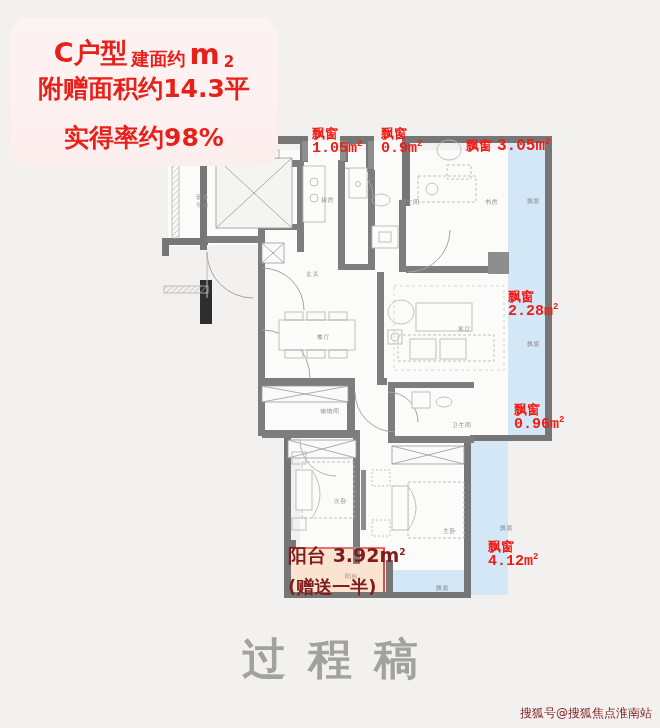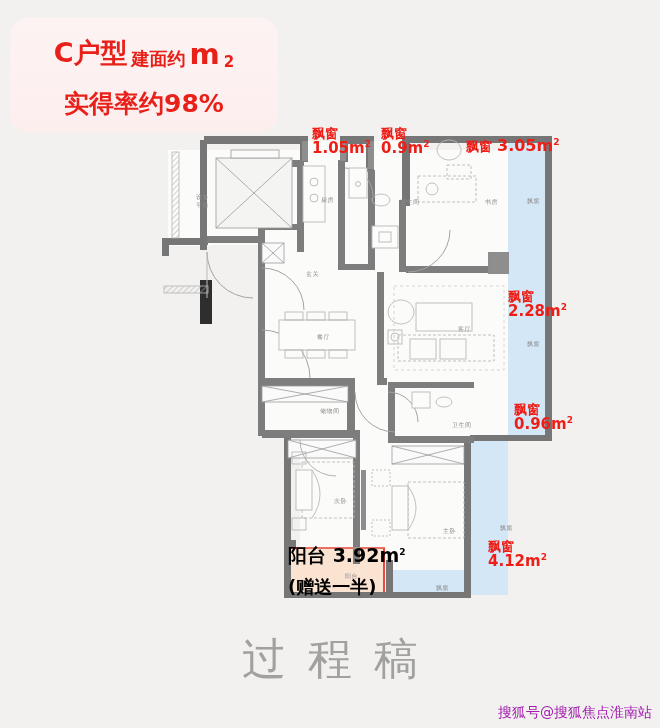--- a/index.html
+++ b/index.html
@@ -28,42 +28,43 @@
   .b-sup{font-size:15px;font-weight:bold;vertical-align:super;}
   .badge-line2{font-size:25px;font-weight:bold;margin-top:1px;white-space:nowrap;}
   .badge-line3{font-size:25px;font-weight:bold;margin-top:16px;white-space:nowrap;}
 
   
   #plan{position:absolute;left:0;top:0;width:660px;height:728px;}
 
   
   .ann{position:absolute;color:#ee1d16;font-weight:bold;line-height:1.03;white-space:nowrap;}
   .ann .t{font-size:13px;display:block;}
-  .ann .v{font-size:15px;display:block;}
+  .ann .v{font-size:15px;display:block;font-family:Liberation Mono, monospace;}
   .ann.inline{display:flex;align-items:baseline;gap:5px;}
   .ann.inline .t{font-size:13px;display:inline;}
   .ann.inline .v{font-size:16px;display:inline;text-align:right;}
   .sup{font-size:9px;vertical-align:super;}
 
-  .balc{position:absolute;color:#000000;font-weight:bold;white-space:nowrap;}
+  .balc{position:absolute;color:#7f1d1d;font-weight:bold;white-space:nowrap;}
   .balc .l1{font-size:19px;letter-spacing:0px;}
   .balc .l2{font-size:18px;margin-top:6px;display:block;}
 
   
   .wm{
     position:absolute;left:0;right:0;top:630px;
     text-align:center;color:#9b9b99;
     font-size:44px;letter-spacing:22px;
     font-family:"DejaVu Serif","Liberation Serif",serif;
     text-indent:22px;
     opacity:.92;
+    font-weight:bold;
   }
   .footer{
     position:absolute;right:8px;bottom:6px;
-    color:#a21caf;font-size:14px;white-space:nowrap;
+    color:#7f1d1d;font-size:12px;white-space:nowrap;
   }
   .roomtxt{position:absolute;color:#8d8d8d;font-size:6px;white-space:nowrap;letter-spacing:.5px;}
 </style>
 </head>
 <body>
 
 <div id="stage">
 
   <svg id="plan" viewBox="0 0 660 728">
     <defs>
@@ -257,20 +258,21 @@
     </g>
   </svg>
 
   <div class="badge">
     <div class="badge-line1">
       <span class="b-c">C户型</span>
       <span class="b-small">建面约</span>
         <span class="b-100">m</span>
         <span class="b-sup">2</span>
     </div>
+    <div class="badge-line2">附赠面积约14.3平</div>
     <div class="badge-line3">实得率约98%</div>
   </div>
 
   <div id="ann-layer">
       <div class="ann" style="left: 312px; top: 127px;">
         <span class="t">飘窗</span>
         <span class="v">1.05m<span class="sup">2</span></span>
       </div>
       <div class="ann" style="left: 381px; top: 127px;">
         <span class="t">飘窗</span>

